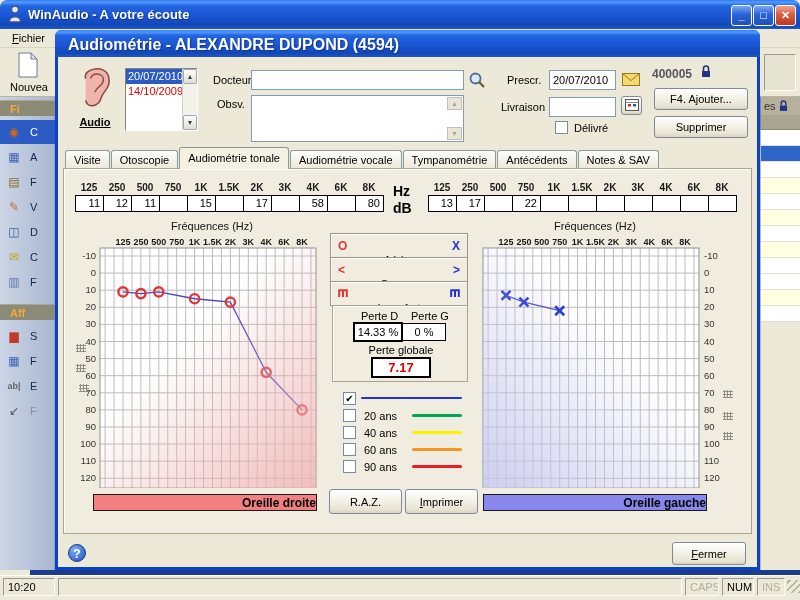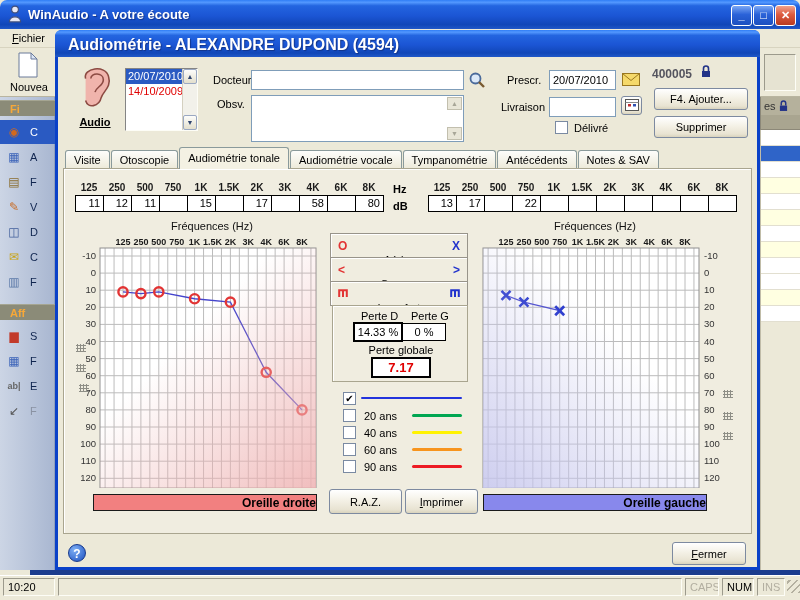--- a/index.html
+++ b/index.html
@@ -71,21 +71,21 @@
     box-shadow:inset 0 2px 0 #f4f1e3;}
   .tabpanel{left:8px;top:138px;width:689px;height:366px;background:#f0ede0;
     border:1px solid #a9a58f;box-shadow:inset 1px 1px 0 #fff;}
   
   .fhead{display:flex;}
   .fhead span{width:28px;text-align:center;font-size:10px;color:#1a1a1a;font-weight:bold;}
   .frow{display:flex;}
   .fcell{width:29px;height:17px;background:#fff;border:1px solid #000;margin-left:-1px;
     text-align:right;padding:1px 3px 0 0;font-size:11px;}
   .fcell:first-child{margin-left:0;}
-  .hzdb{font-weight:bold;font-size:11px;text-align:center;}
+  .hzdb{font-weight:bold;font-size:14px;text-align:center;}
   .chart-title{text-align:center;font-size:11px;color:#111;}
   .banner{height:17px;border:1px solid #1a1a1a;text-align:right;font-weight:bold;font-size:12px;padding-top:1px;}
   .gradoverlay{pointer-events:none;}
   
   .leg-row{left:275px;width:138px;height:25px;background:#f0ede0;border:1px solid #98948a;
     box-shadow:inset 1px 1px 0 #fff;display:flex;align-items:center;justify-content:space-between;padding:0 7px;}
   .leg-lab{font-size:11px;margin-top:28px;}
   .sym-red{color:#e23434;font-weight:bold;font-size:12px;}
   .sym-blue{color:#2233cc;font-weight:bold;font-size:12px;}
   .perte-panel{left:277px;top:275px;width:136px;height:77px;border:1px solid #a9a58f;box-shadow:inset 1px 1px 0 #fff;background:#f0ede0;}

